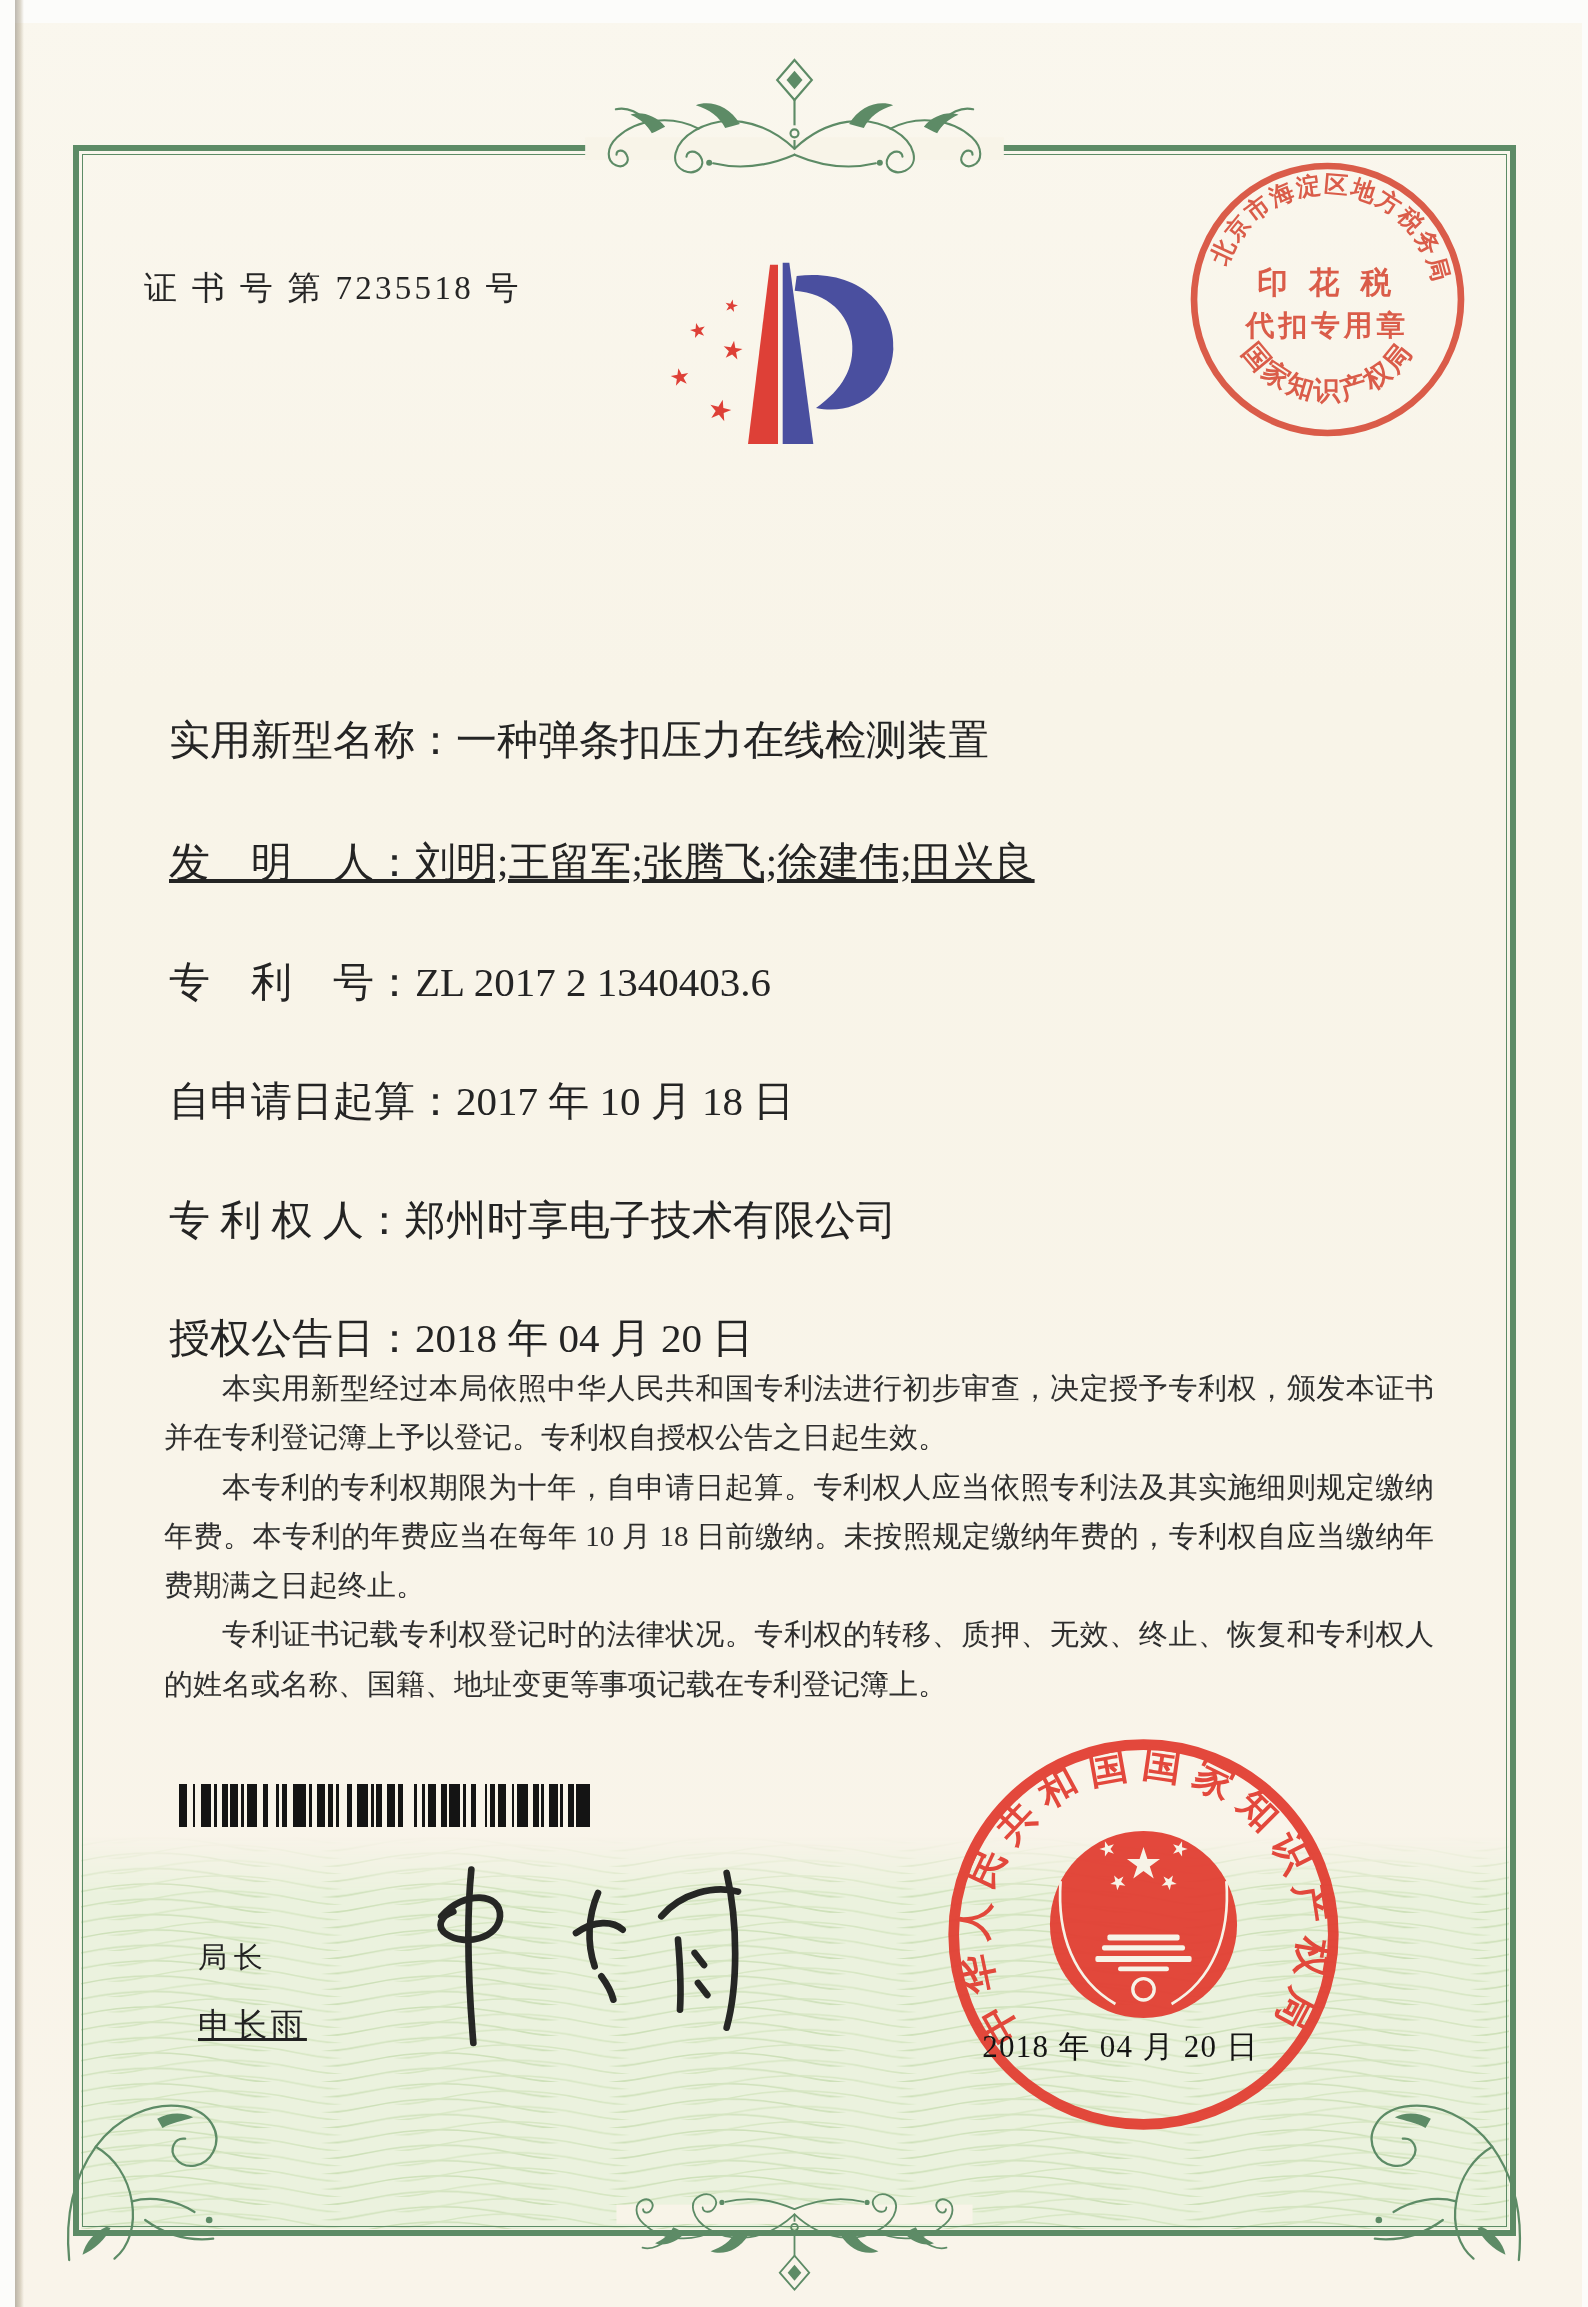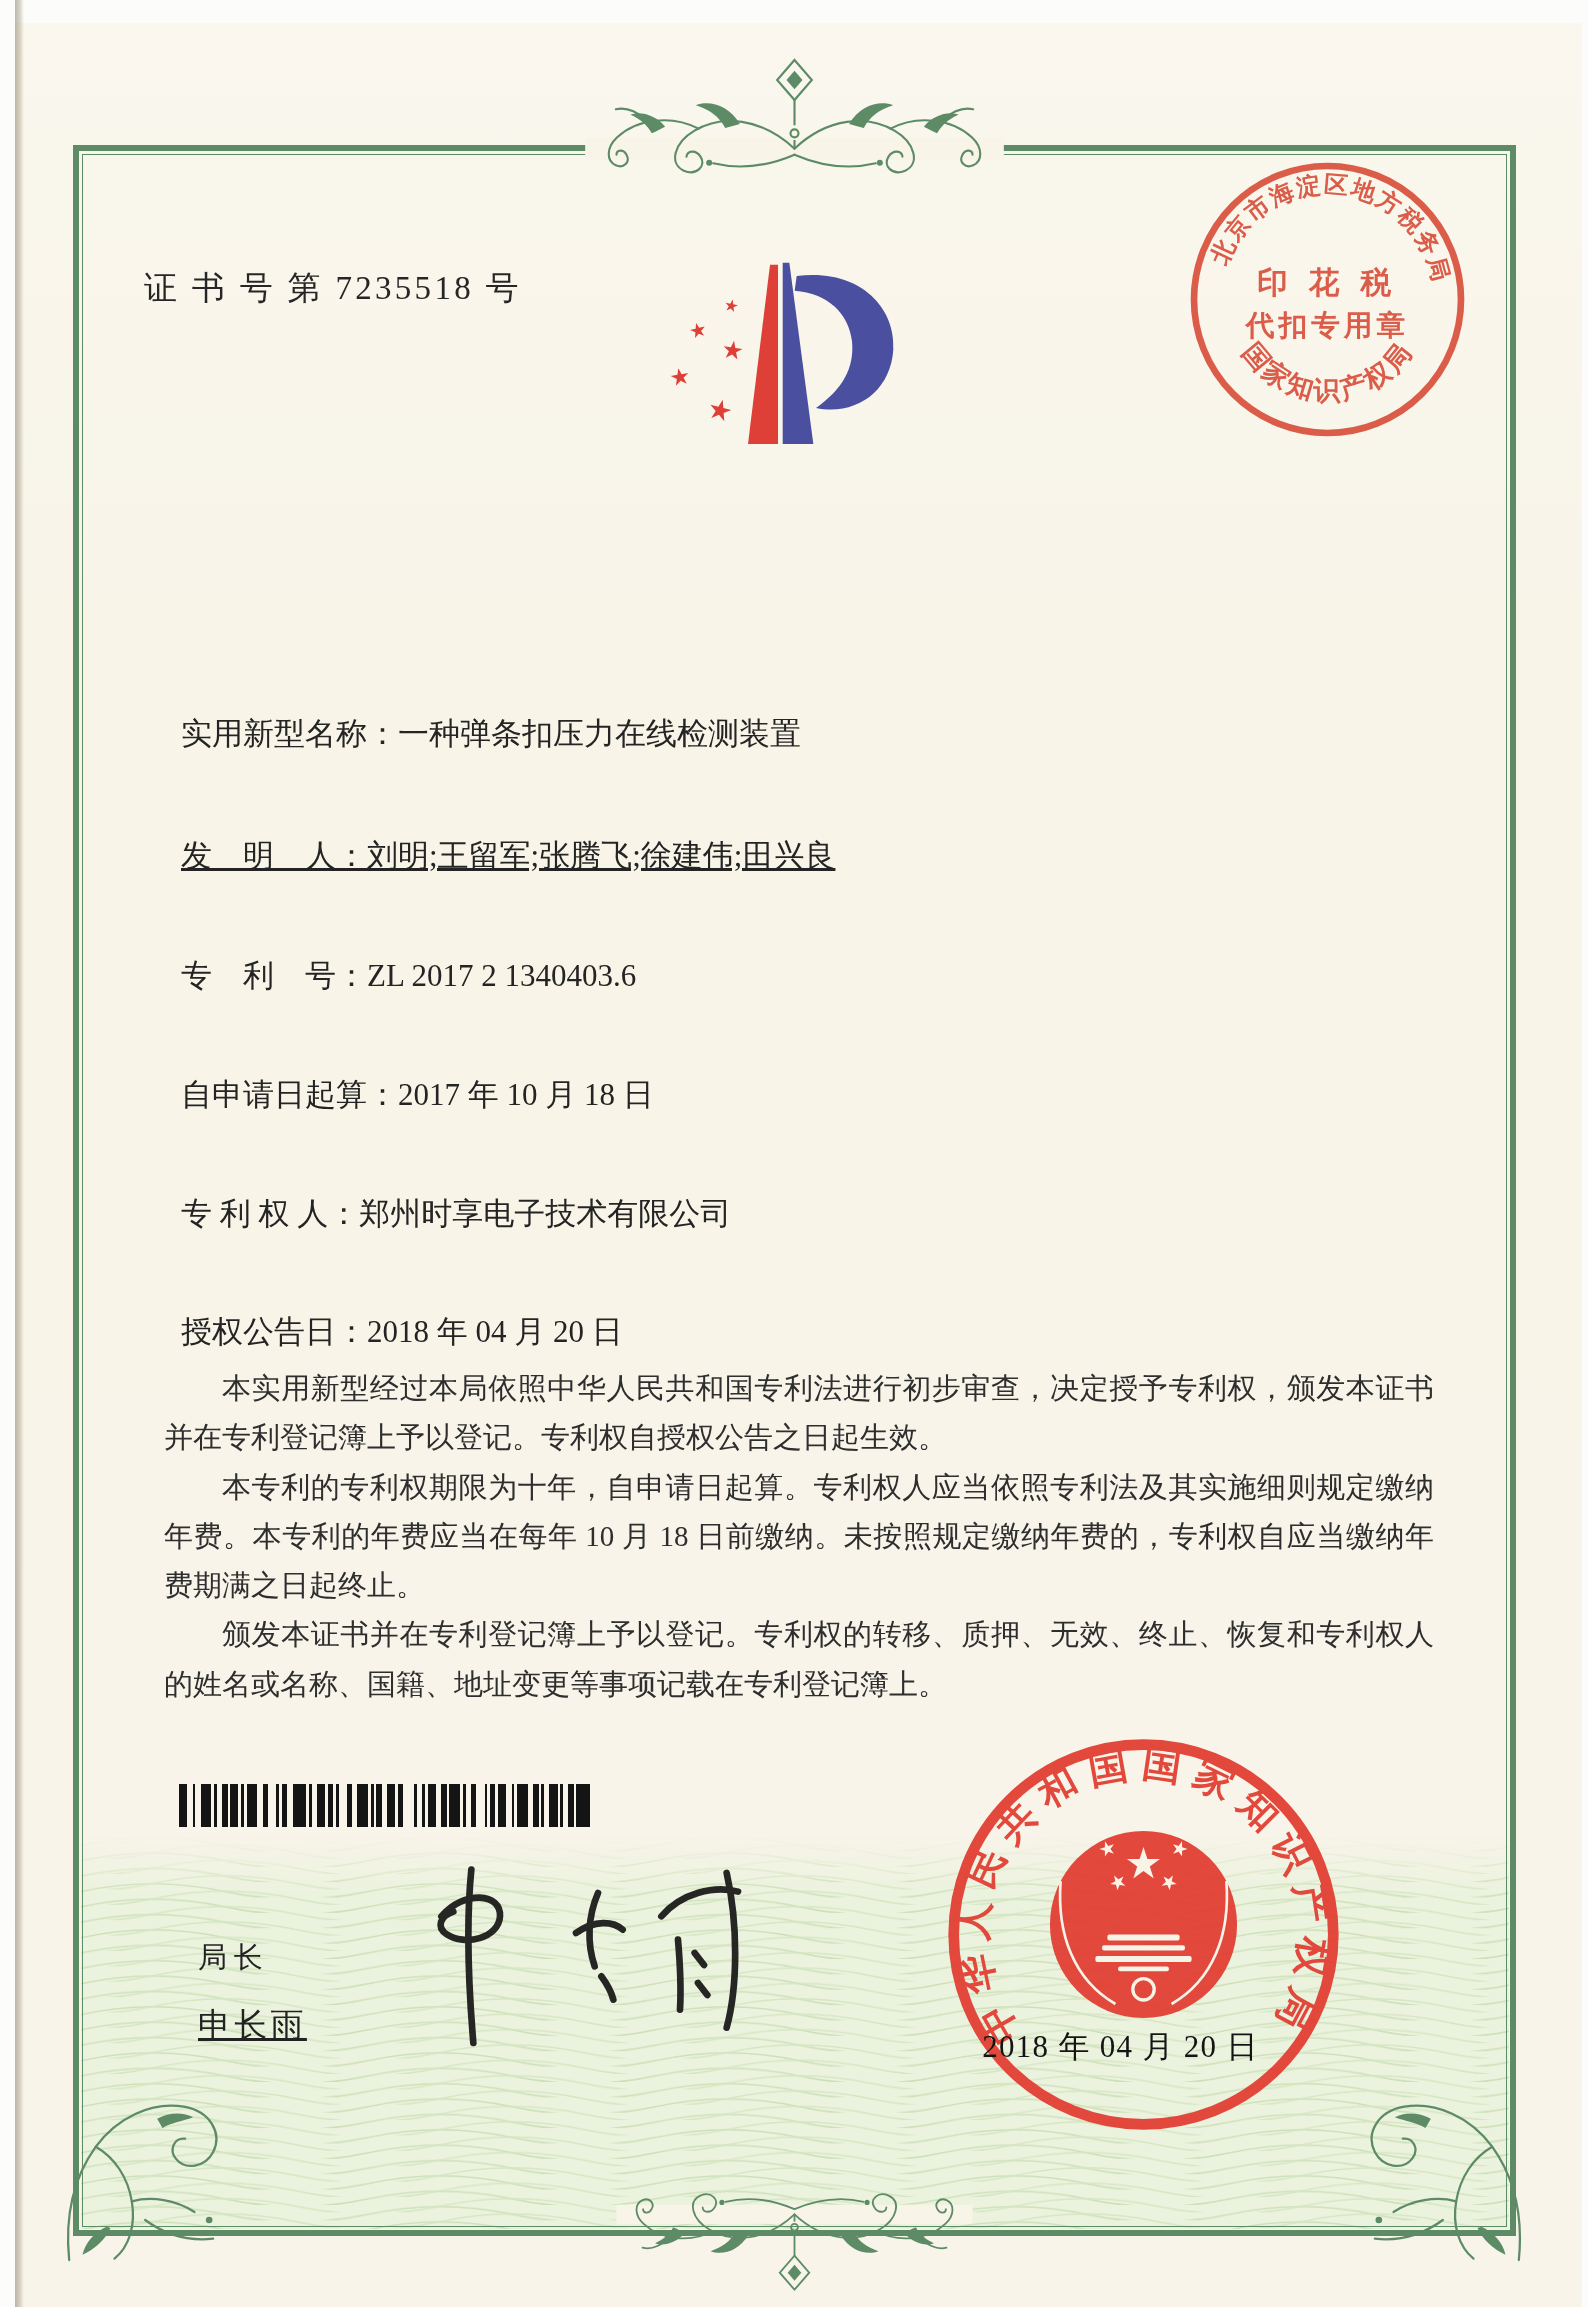--- a/index.html
+++ b/index.html
@@ -26,21 +26,21 @@
   #orn-bottom{left:541px;top:2163px;}
   #orn-corner-left{left:45px;top:2060px;}
   #orn-corner-right{left:1356px;top:2060px;}
 
   #cert-no{left:144px;top:266px;font-size:33px;letter-spacing:3.3px;color:#262626;z-index:4;}
   #logo{left:668px;top:256px;z-index:4;}
   #tax-stamp{left:1184px;top:156px;z-index:5;}
   #title{left:394px;top:483px;width:801px;text-align:center;font-size:65px;font-weight:bold;
          letter-spacing:8px;color:#262626;z-index:4;margin:0;}
 
-  .field{left:181px;font-size:31px;color:#242424;z-index:4;white-space:nowrap;}
+  .field{left:169px;font-size:41px;color:#242424;z-index:4;white-space:nowrap;}
   .f0{top:713px;} .f1{top:835px;text-decoration:underline;} .f2{top:955px;} .f3{top:1074px;} .f4{top:1193px;} .f5{top:1311px;}
 
   #body-text{left:164px;top:1364px;width:1270px;font-size:29px;line-height:1.70;
          text-align:justify;color:#2e2e2e;z-index:4;}
   #body-text p{margin:0;text-indent:2em;}
 
   #barcode{left:179px;top:1784px;width:417px;height:43px;font-size:0;z-index:4;}
   #barcode span{display:inline-block;height:100%;}
 
   #signer-title{left:198px;top:1938px;font-size:29px;letter-spacing:6.7px;color:#222;z-index:5;}
@@ -166,21 +166,21 @@
   <div class="abs field f0"><span>实用新型名称：</span><span>一种弹条扣压力在线检测装置</span></div>
   <div class="abs field f1"><span>发　明　人：</span><span>刘明;王留军;张腾飞;徐建伟;田兴良</span></div>
   <div class="abs field f2"><span>专　利　号：</span><span>ZL 2017 2 1340403.6</span></div>
   <div class="abs field f3"><span>自申请日起算：</span><span>2017 年 10 月 18 日</span></div>
   <div class="abs field f4"><span>专 利 权 人：</span><span>郑州时享电子技术有限公司</span></div>
   <div class="abs field f5"><span>授权公告日：</span><span>2018 年 04 月 20 日</span></div>
 
   <div class="abs" id="body-text">
     <p>本实用新型经过本局依照中华人民共和国专利法进行初步审查，决定授予专利权，颁发本证书并在专利登记簿上予以登记。专利权自授权公告之日起生效。</p>
     <p>本专利的专利权期限为十年，自申请日起算。专利权人应当依照专利法及其实施细则规定缴纳年费。本专利的年费应当在每年 10 月 18 日前缴纳。未按照规定缴纳年费的，专利权自应当缴纳年费期满之日起终止。</p>
-    <p>颁发本证书并在专利登记簿上予以登记。专利权的转移、质押、无效、终止、恢复和专利权人的姓名或名称、国籍、地址变更等事项记载在专利登记簿上。</p>
+    <p>专利证书记载专利权登记时的法律状况。专利权的转移、质押、无效、终止、恢复和专利权人的姓名或名称、国籍、地址变更等事项记载在专利登记簿上。</p>
   </div>
 
   <div class="abs" id="barcode"><span style="width: 1.94805%; background: rgb(20, 20, 20);"></span><span style="width: 1.2987%; background: transparent;"></span><span style="width: 0.649351%; background: rgb(20, 20, 20);"></span><span style="width: 1.2987%; background: transparent;"></span><span style="width: 2.5974%; background: rgb(20, 20, 20);"></span><span style="width: 0.649351%; background: transparent;"></span><span style="width: 0.649351%; background: rgb(20, 20, 20);"></span><span style="width: 1.2987%; background: transparent;"></span><span style="width: 1.2987%; background: rgb(20, 20, 20);"></span><span style="width: 0.649351%; background: transparent;"></span><span style="width: 1.94805%; background: rgb(20, 20, 20);"></span><span style="width: 0.649351%; background: transparent;"></span><span style="width: 0.649351%; background: rgb(20, 20, 20);"></span><span style="width: 0.649351%; background: transparent;"></span><span style="width: 2.5974%; background: rgb(20, 20, 20);"></span><span style="width: 1.2987%; background: transparent;"></span><span style="width: 1.2987%; background: rgb(20, 20, 20);"></span><span style="width: 1.94805%; background: transparent;"></span><span style="width: 0.649351%; background: rgb(20, 20, 20);"></span><span style="width: 0.649351%; background: transparent;"></span><span style="width: 1.2987%; background: rgb(20, 20, 20);"></span><span style="width: 1.2987%; background: transparent;"></span><span style="width: 3.24675%; background: rgb(20, 20, 20);"></span><span style="width: 0.649351%; background: transparent;"></span><span style="width: 0.649351%; background: rgb(20, 20, 20);"></span><span style="width: 1.2987%; background: transparent;"></span><span style="width: 1.94805%; background: rgb(20, 20, 20);"></span><span style="width: 0.649351%; background: transparent;"></span><span style="width: 1.2987%; background: rgb(20, 20, 20);"></span><span style="width: 0.649351%; background: transparent;"></span><span style="width: 0.649351%; background: rgb(20, 20, 20);"></span><span style="width: 1.94805%; background: transparent;"></span><span style="width: 1.2987%; background: rgb(20, 20, 20);"></span><span style="width: 1.2987%; background: transparent;"></span><span style="width: 2.5974%; background: rgb(20, 20, 20);"></span><span style="width: 0.649351%; background: transparent;"></span><span style="width: 0.649351%; background: rgb(20, 20, 20);"></span><span style="width: 0.649351%; background: transparent;"></span><span style="width: 1.2987%; background: rgb(20, 20, 20);"></span><span style="width: 1.2987%; background: transparent;"></span><span style="width: 1.94805%; background: rgb(20, 20, 20);"></span><span style="width: 0.649351%; background: transparent;"></span><span style="width: 1.2987%; background: rgb(20, 20, 20);"></span><span style="width: 2.5974%; background: transparent;"></span><span style="width: 0.649351%; background: rgb(20, 20, 20);"></span><span style="width: 1.2987%; background: transparent;"></span><span style="width: 0.649351%; background: rgb(20, 20, 20);"></span><span style="width: 0.649351%; background: transparent;"></span><span style="width: 1.94805%; background: rgb(20, 20, 20);"></span><span style="width: 1.2987%; background: transparent;"></span><span style="width: 1.2987%; background: rgb(20, 20, 20);"></span><span style="width: 0.649351%; background: transparent;"></span><span style="width: 2.5974%; background: rgb(20, 20, 20);"></span><span style="width: 0.649351%; background: transparent;"></span><span style="width: 0.649351%; background: rgb(20, 20, 20);"></span><span style="width: 1.2987%; background: transparent;"></span><span style="width: 1.2987%; background: rgb(20, 20, 20);"></span><span style="width: 1.94805%; background: transparent;"></span><span style="width: 0.649351%; background: rgb(20, 20, 20);"></span><span style="width: 0.649351%; background: transparent;"></span><span style="width: 1.2987%; background: rgb(20, 20, 20);"></span><span style="width: 0.649351%; background: transparent;"></span><span style="width: 1.94805%; background: rgb(20, 20, 20);"></span><span style="width: 1.2987%; background: transparent;"></span><span style="width: 0.649351%; background: rgb(20, 20, 20);"></span><span style="width: 0.649351%; background: transparent;"></span><span style="width: 2.5974%; background: rgb(20, 20, 20);"></span><span style="width: 1.2987%; background: transparent;"></span><span style="width: 1.2987%; background: rgb(20, 20, 20);"></span><span style="width: 0.649351%; background: transparent;"></span><span style="width: 0.649351%; background: rgb(20, 20, 20);"></span><span style="width: 1.2987%; background: transparent;"></span><span style="width: 1.94805%; background: rgb(20, 20, 20);"></span><span style="width: 0.649351%; background: transparent;"></span><span style="width: 0.649351%; background: rgb(20, 20, 20);"></span><span style="width: 1.2987%; background: transparent;"></span><span style="width: 1.2987%; background: rgb(20, 20, 20);"></span><span style="width: 0.649351%; background: transparent;"></span><span style="width: 3.24675%; background: rgb(20, 20, 20);"></span><span style="width: 1.2987%; background: transparent;"></span></div>
 
   <div class="abs" id="signer-title">局长</div>
   <div class="abs" id="signer-name">申长雨</div>
 
   <svg class="abs" id="signature" width="414" height="220" viewBox="0 0 620 330">
     <g fill="none" stroke="#161616" stroke-width="10" stroke-linecap="round" opacity="0.92">
       <path d="M105,25 C98,95 100,190 108,285"></path>

